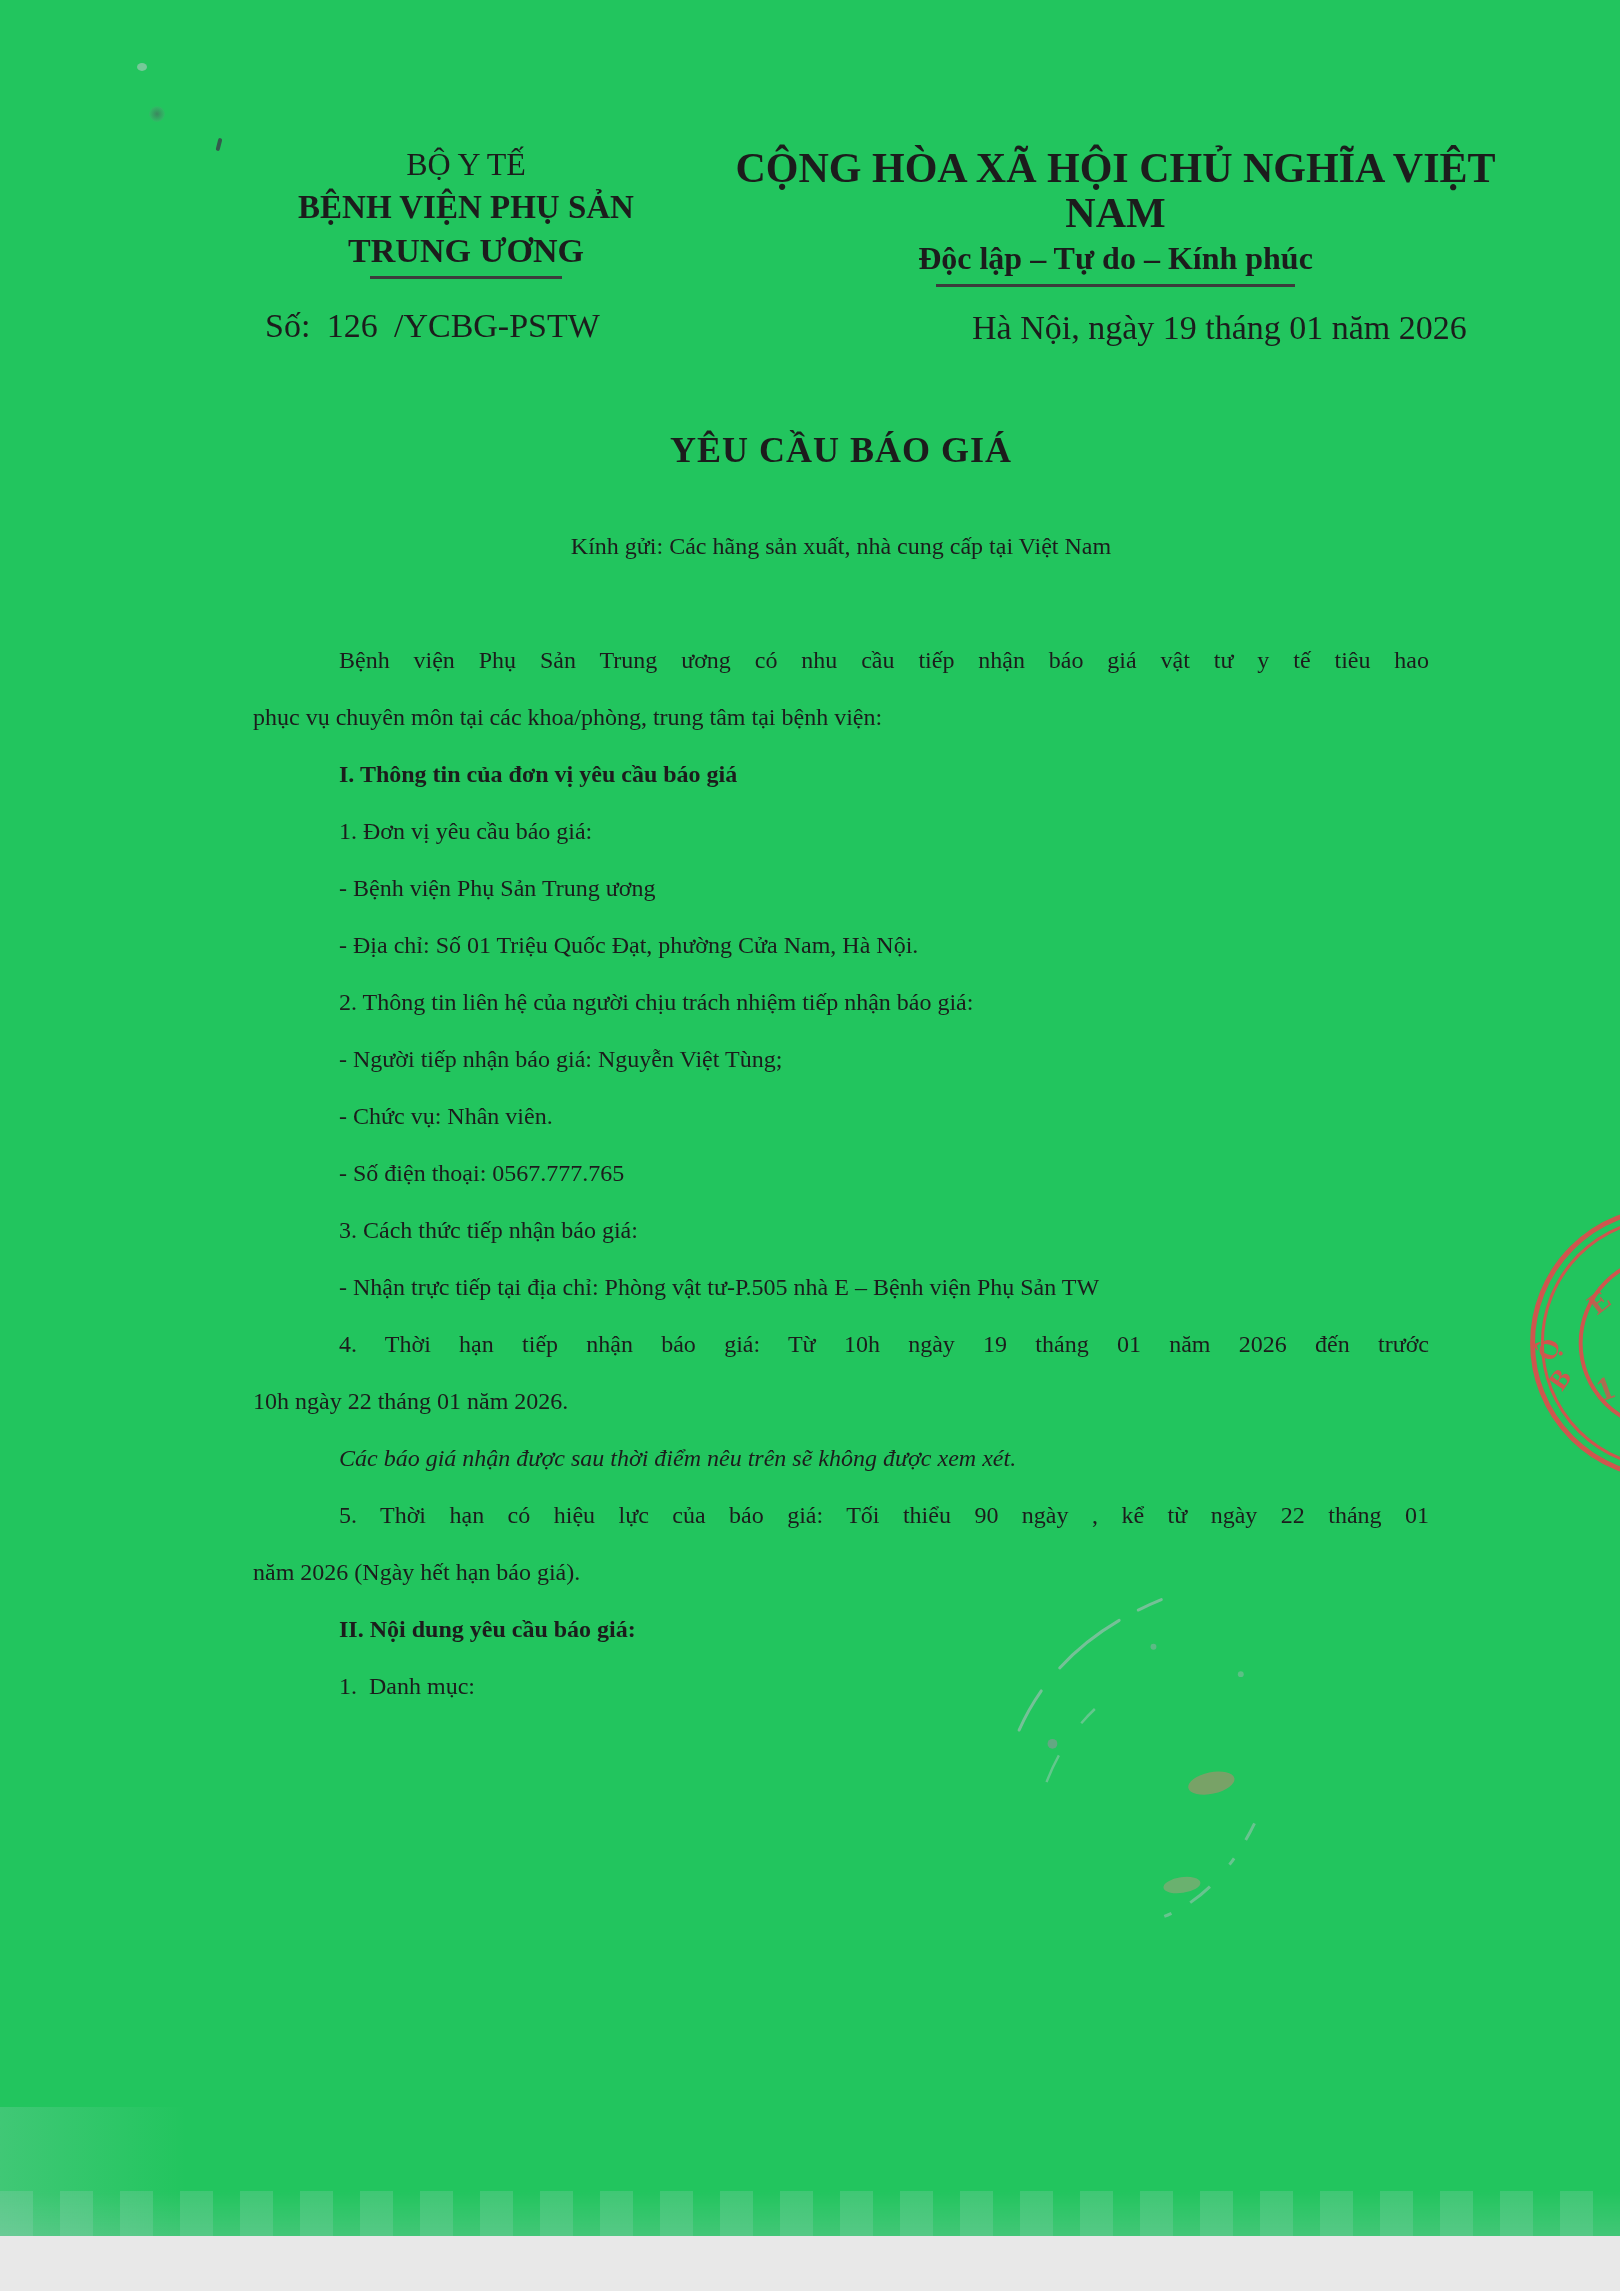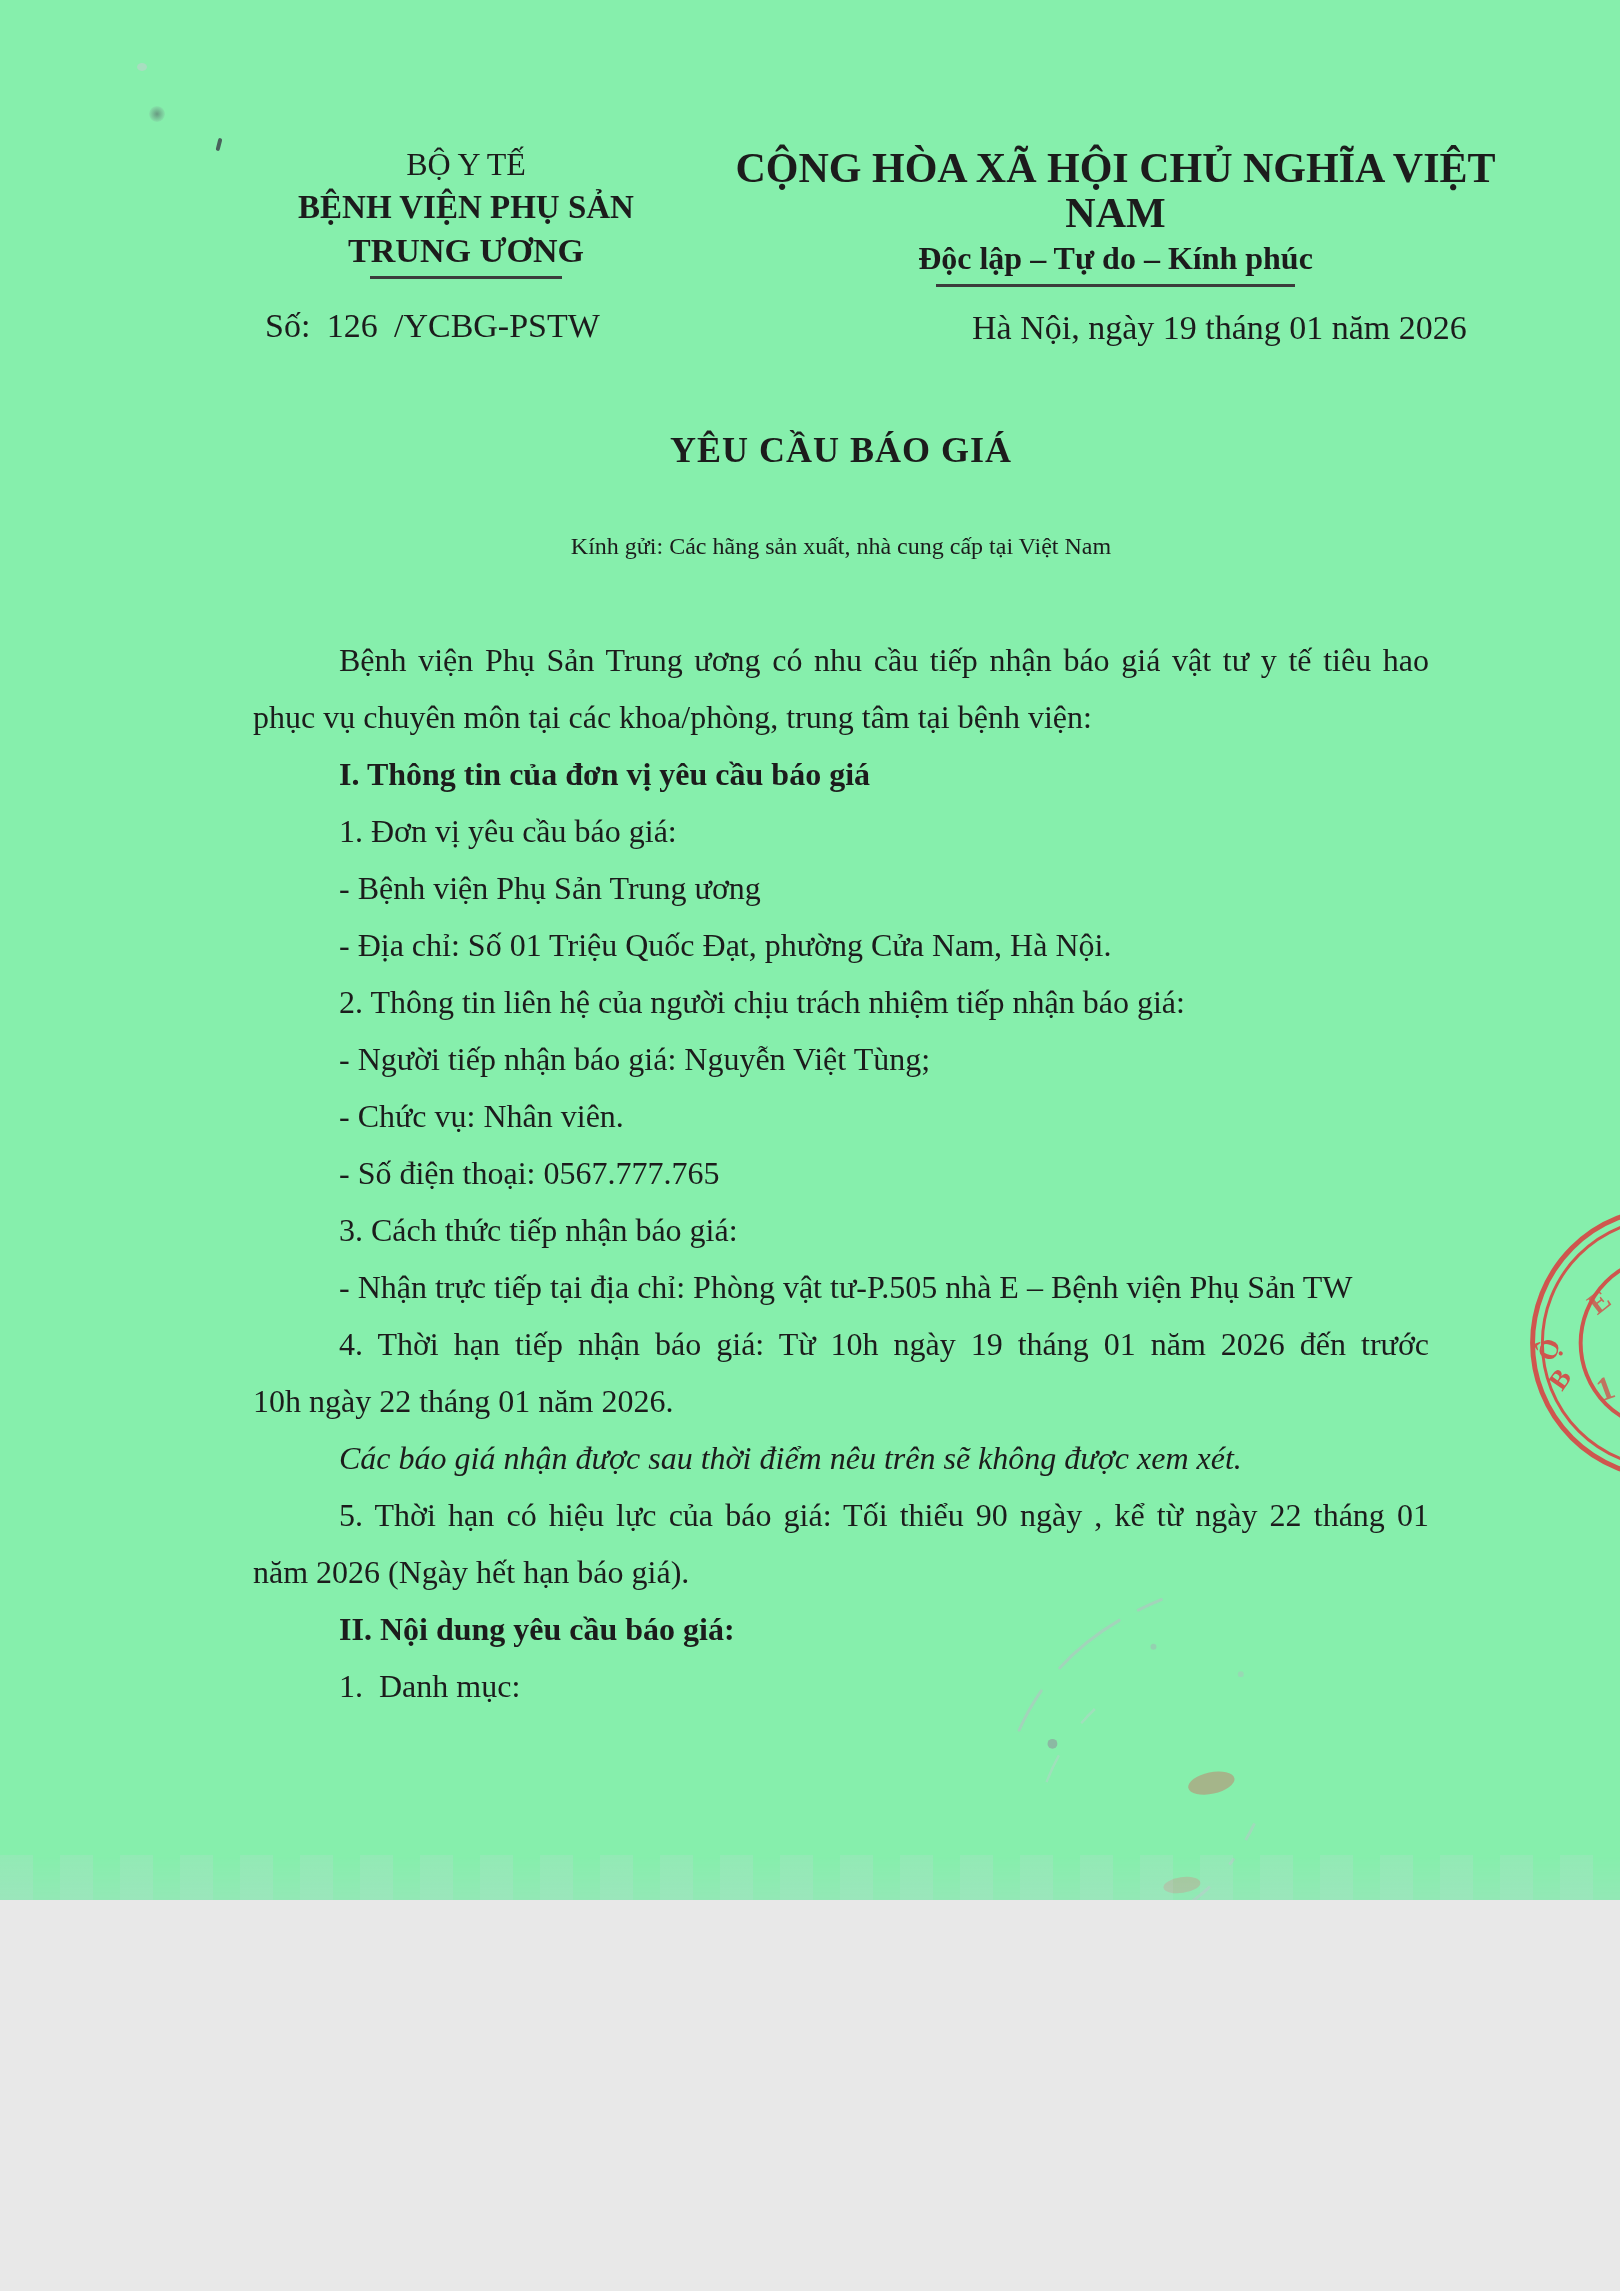--- a/index.html
+++ b/index.html
@@ -1,20 +1,20 @@
 <!DOCTYPE html>
 <html><head>
 <meta charset="utf-8">
 <style>
   html,body{margin:0;padding:0;background:#e8e8e8;}
   .page{
     position:relative;
-    width:1620px;height:1900px;
+    width:1620px;height:2236px;
     margin:0 auto;
-    background:#86efac;
+    background:#22c55e;
     overflow:hidden;
     font-family:"Liberation Serif","DejaVu Serif",serif;
     color:#1c1c1c;
     -webkit-font-smoothing:antialiased;
   }
   
   .hdr-left{position:absolute;left:265px;top:143px;width:402px;text-align:center;}
   .hdr-left .l1{font-size:32px;line-height:43px;}
   .hdr-left .l2{font-size:33px;line-height:43px;font-weight:bold;}
   .hdr-left .l3{font-size:34px;line-height:43px;font-weight:bold;}
@@ -25,21 +25,21 @@
   .hdr-right .l1{font-size:42px;line-height:45px;font-weight:bold;}
   .hdr-right .l2{font-size:32px;line-height:44px;font-weight:bold;}
   .doc-number{position:absolute;left:265px;top:306px;font-size:34px;line-height:39px;word-spacing:7.8px;}
   .dateline{position:absolute;left:972px;top:308px;font-size:34px;line-height:39px;}
   
   .doc-title{position:absolute;left:253px;top:429px;width:1176px;text-align:center;
              font-size:36px;font-weight:bold;letter-spacing:1px;}
   .salutation{position:absolute;left:253px;top:533px;width:1176px;text-align:center;font-size:24px;}
   
   .body-block{position:absolute;left:253px;top:632px;width:1176px;}
-  .line{font-size:32px;line-height:57px;min-height:57px;white-space:normal;}
+  .line{font-size:24px;line-height:57px;min-height:57px;white-space:normal;}
   .line.indent{text-indent:86px;}
   .line.stretch{text-align:justify;text-align-last:justify;}
   .line.bold{font-weight:bold;}
   .line.italic{font-style:italic;}
   .line span.it{}
   
   .speck{position:absolute;border-radius:50%;}
   .speck-a{left:149px;top:106px;width:15.7px;height:15.7px;
            background:radial-gradient(circle,rgba(80,85,95,.55),rgba(120,125,135,.15) 65%,transparent 75%);}
   .speck-b{left:217px;top:138px;width:3.9px;height:12.7px;background:#3a3f48;opacity:.8;

